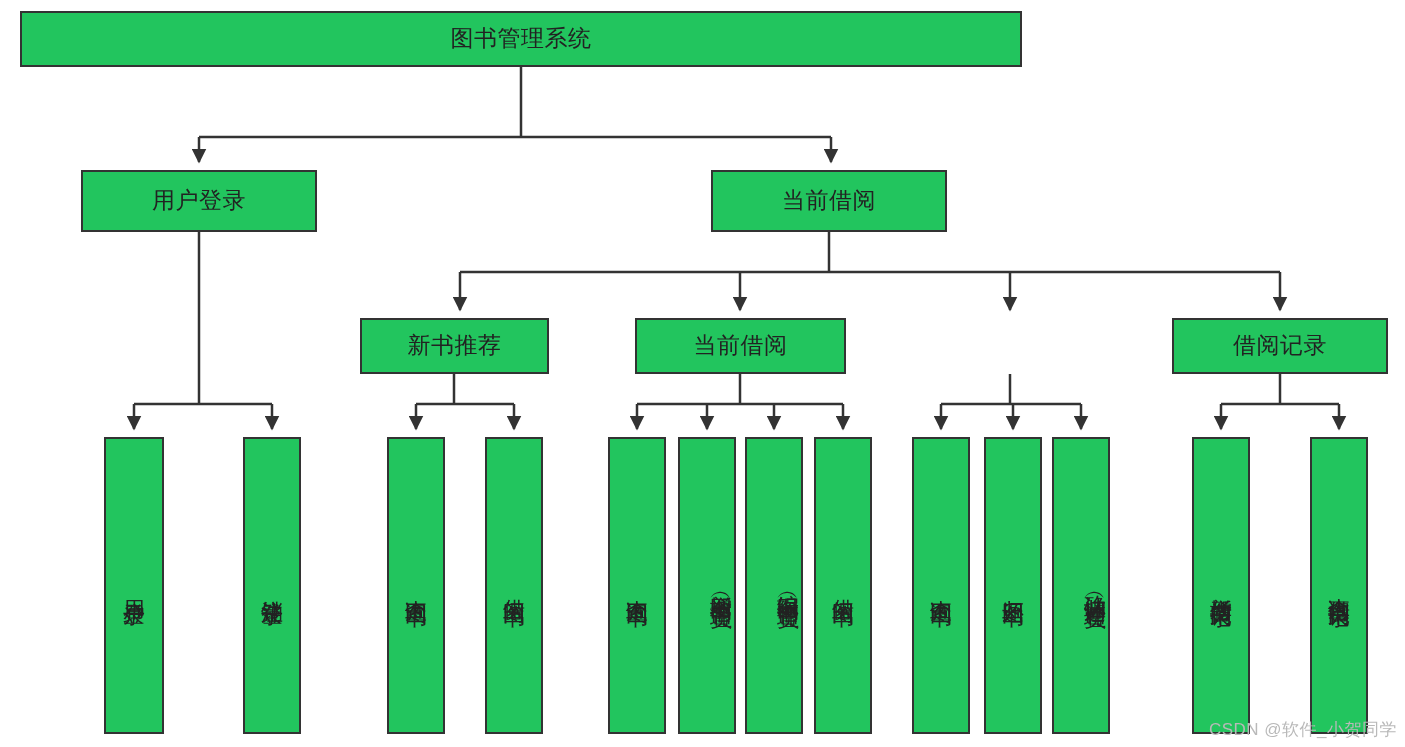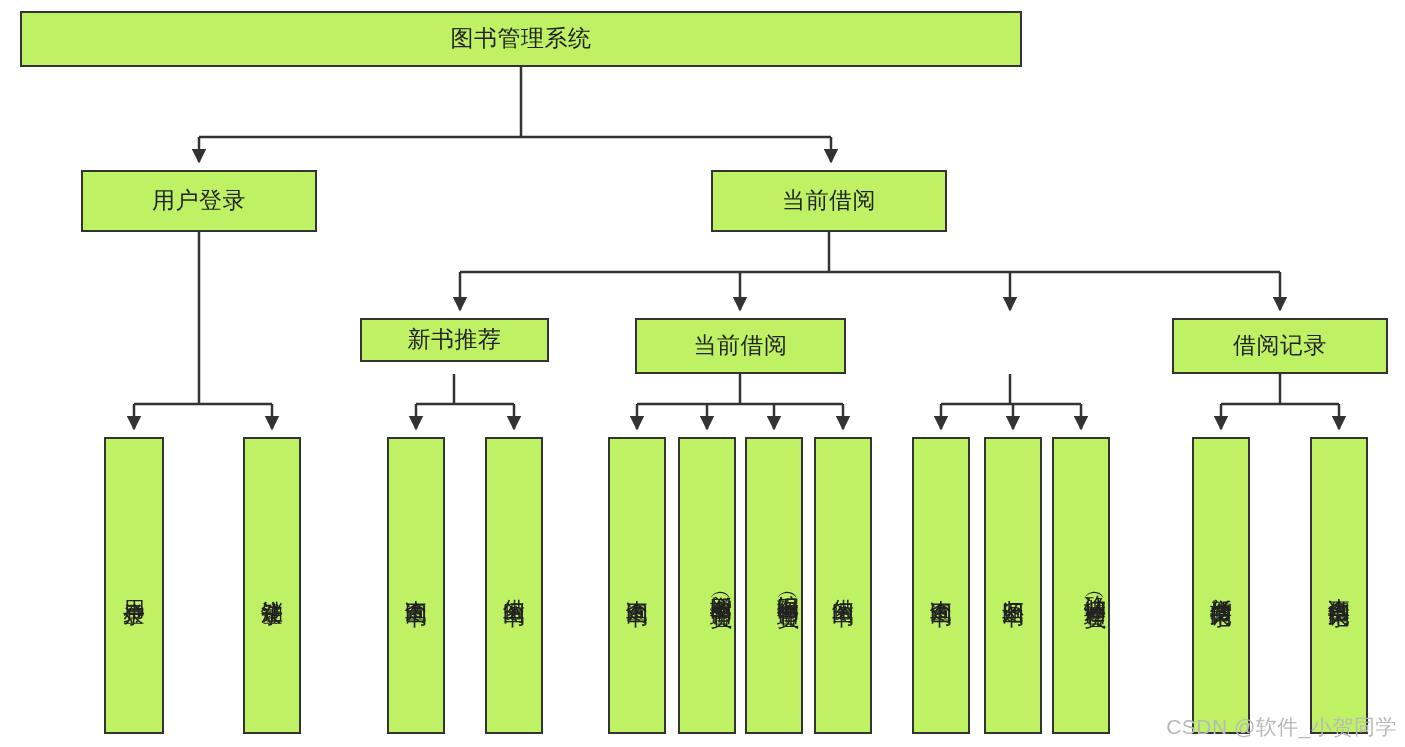--- a/index.html
+++ b/index.html
@@ -14,21 +14,21 @@
     position: relative;
     width: 1405px;
     height: 747px;
     background: #ffffff;
     overflow: hidden;
   }
   .node {
     position: absolute;
     box-sizing: border-box;
     border: 2.5px solid #333333;
-    background: #bef264;
+    background: #22c55e;
     display: flex;
     align-items: center;
     justify-content: center;
     color: #222222;
     line-height: 1.18;
   }
   .node.h {
     font-size: 23px;
     letter-spacing: 0.5px;
   }
@@ -53,21 +53,21 @@
     left: 0;
     top: 0;
     width: 1405px;
     height: 747px;
     pointer-events: none;
   }
   .watermark {
     position: absolute;
     right: 8px;
     bottom: 6px;
-    font-size: 21px;
+    font-size: 17px;
     color: #b9b9b9;
     letter-spacing: 0.5px;
     white-space: nowrap;
   }
 </style>
 </head>
 <body>
 
 <div id="canvas">
 
@@ -124,21 +124,21 @@
   <div class="node h" style="left: 20px; top: 11px; width: 1002px; height: 56px;">
     <span>图书管理系统</span>
   </div>
   <div class="node h" style="left: 81px; top: 170px; width: 236px; height: 62px;">
     <span>用户登录</span>
   </div>
   <div class="node h" style="left: 711px; top: 170px; width: 236px; height: 62px;">
     <span>当前借阅</span>
   </div>
 
-  <div class="node h" style="left: 360px; top: 318px; width: 189px; height: 44px;">
+  <div class="node h" style="left: 360px; top: 318px; width: 189px; height: 56px;">
     <span>新书推荐</span>
   </div>
   <div class="node h" style="left: 635px; top: 318px; width: 211px; height: 56px;">
     <span>当前借阅</span>
   </div>
   <div class="node h" style="left: 1172px; top: 318px; width: 216px; height: 56px;">
     <span>借阅记录</span>
   </div>
 
   <div class="node v midtext" style="left: 104px; top: 437px; width: 60px; height: 297px;">

